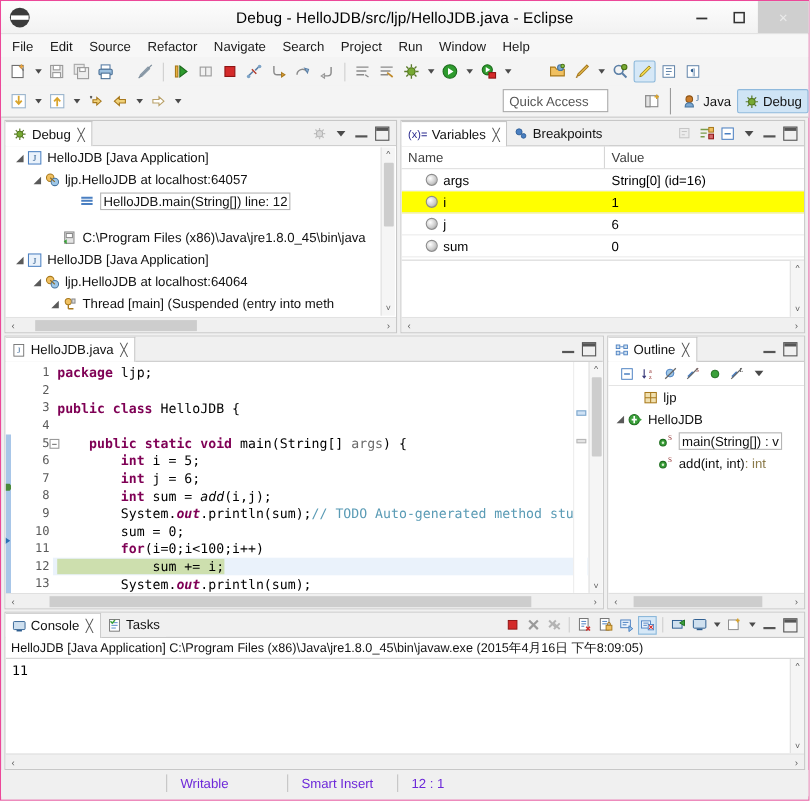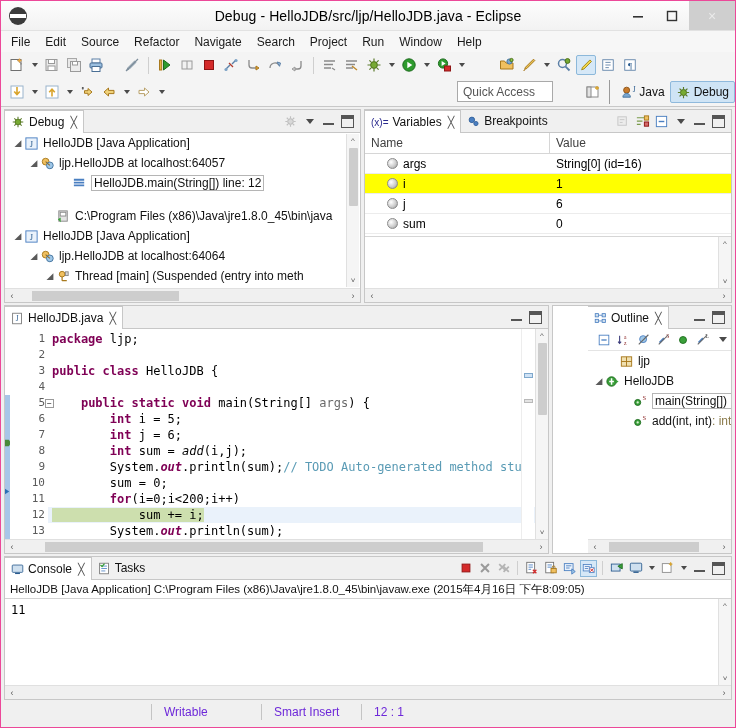--- a/index.html
+++ b/index.html
@@ -755,21 +755,21 @@
           <div class="cline"><span class="k">package</span> ljp;</div>
           <div class="cline"> </div>
           <div class="cline"><span class="k">public class</span> HelloJDB {</div>
           <div class="cline"> </div>
           <div class="cline">    <span class="k">public static void</span> main(String[] <span style="color:#6a6a6a">args</span>) {</div>
           <div class="cline">        <span class="k">int</span> i = <span>5</span>;</div>
           <div class="cline">        <span class="k">int</span> j = <span>6</span>;</div>
           <div class="cline">        <span class="k">int</span> sum = <span class="it">add</span>(i,j);</div>
           <div class="cline">        System.<span class="k it">out</span>.println(sum);<span class="cm">// TODO Auto-generated method stub</span></div>
           <div class="cline">        sum = <span>0</span>;</div>
-          <div class="cline">        <span class="k">for</span>(i=<span>0</span>;i&lt;<span>200</span>;i++)</div>
+          <div class="cline">        <span class="k">for</span>(i=<span>0</span>;i&lt;<span>100</span>;i++)</div>
           <div class="cline cur"><span class="hl-seg">            sum += i;</span></div>
           <div class="cline">        System.<span class="k it">out</span>.println(sum);</div>
         </div>
         <div class="vscroll">
           <div class="ar">^</div>
           <div class="thumb" style="height:72px;"></div>
           <div style="flex:1"></div>
           <div class="ar">˅</div>
         </div>
         <div style="position:absolute; right:14px; top:0; bottom:0; width:13px; background:#fff; border-left:1px solid #ededed;">
@@ -780,21 +780,21 @@
 
       <div class="hscroll">
         <div class="ar">‹</div>
         <div class="track">
             <div class="thumb" style="left:5%; width:85%;"></div>
           </div>
         <div class="ar">›</div>
       </div>
     </div>
 
-    <div class="panel" style="flex:1;padding-left:35px;">
+    <div class="panel" style="flex:1;">
       <div class="ptabs">
         <div class="ptab sel first">
           <svg width="13" height="13" viewBox="0 0 16 16">
               <rect x="1.5" y="2" width="4" height="4" fill="#cfe0ef" stroke="#4a7fc1"></rect>
               <rect x="1.5" y="9" width="4" height="4" fill="#cfe0ef" stroke="#4a7fc1"></rect>
               <path d="M6 4h4M6 11h4" stroke="#4a7fc1"></path>
               <rect x="10" y="2" width="4" height="4" fill="#cfe0ef" stroke="#4a7fc1"></rect>
               <rect x="10" y="9" width="4" height="4" fill="#cfe0ef" stroke="#4a7fc1"></rect>
             </svg>
           <span>Outline</span>

